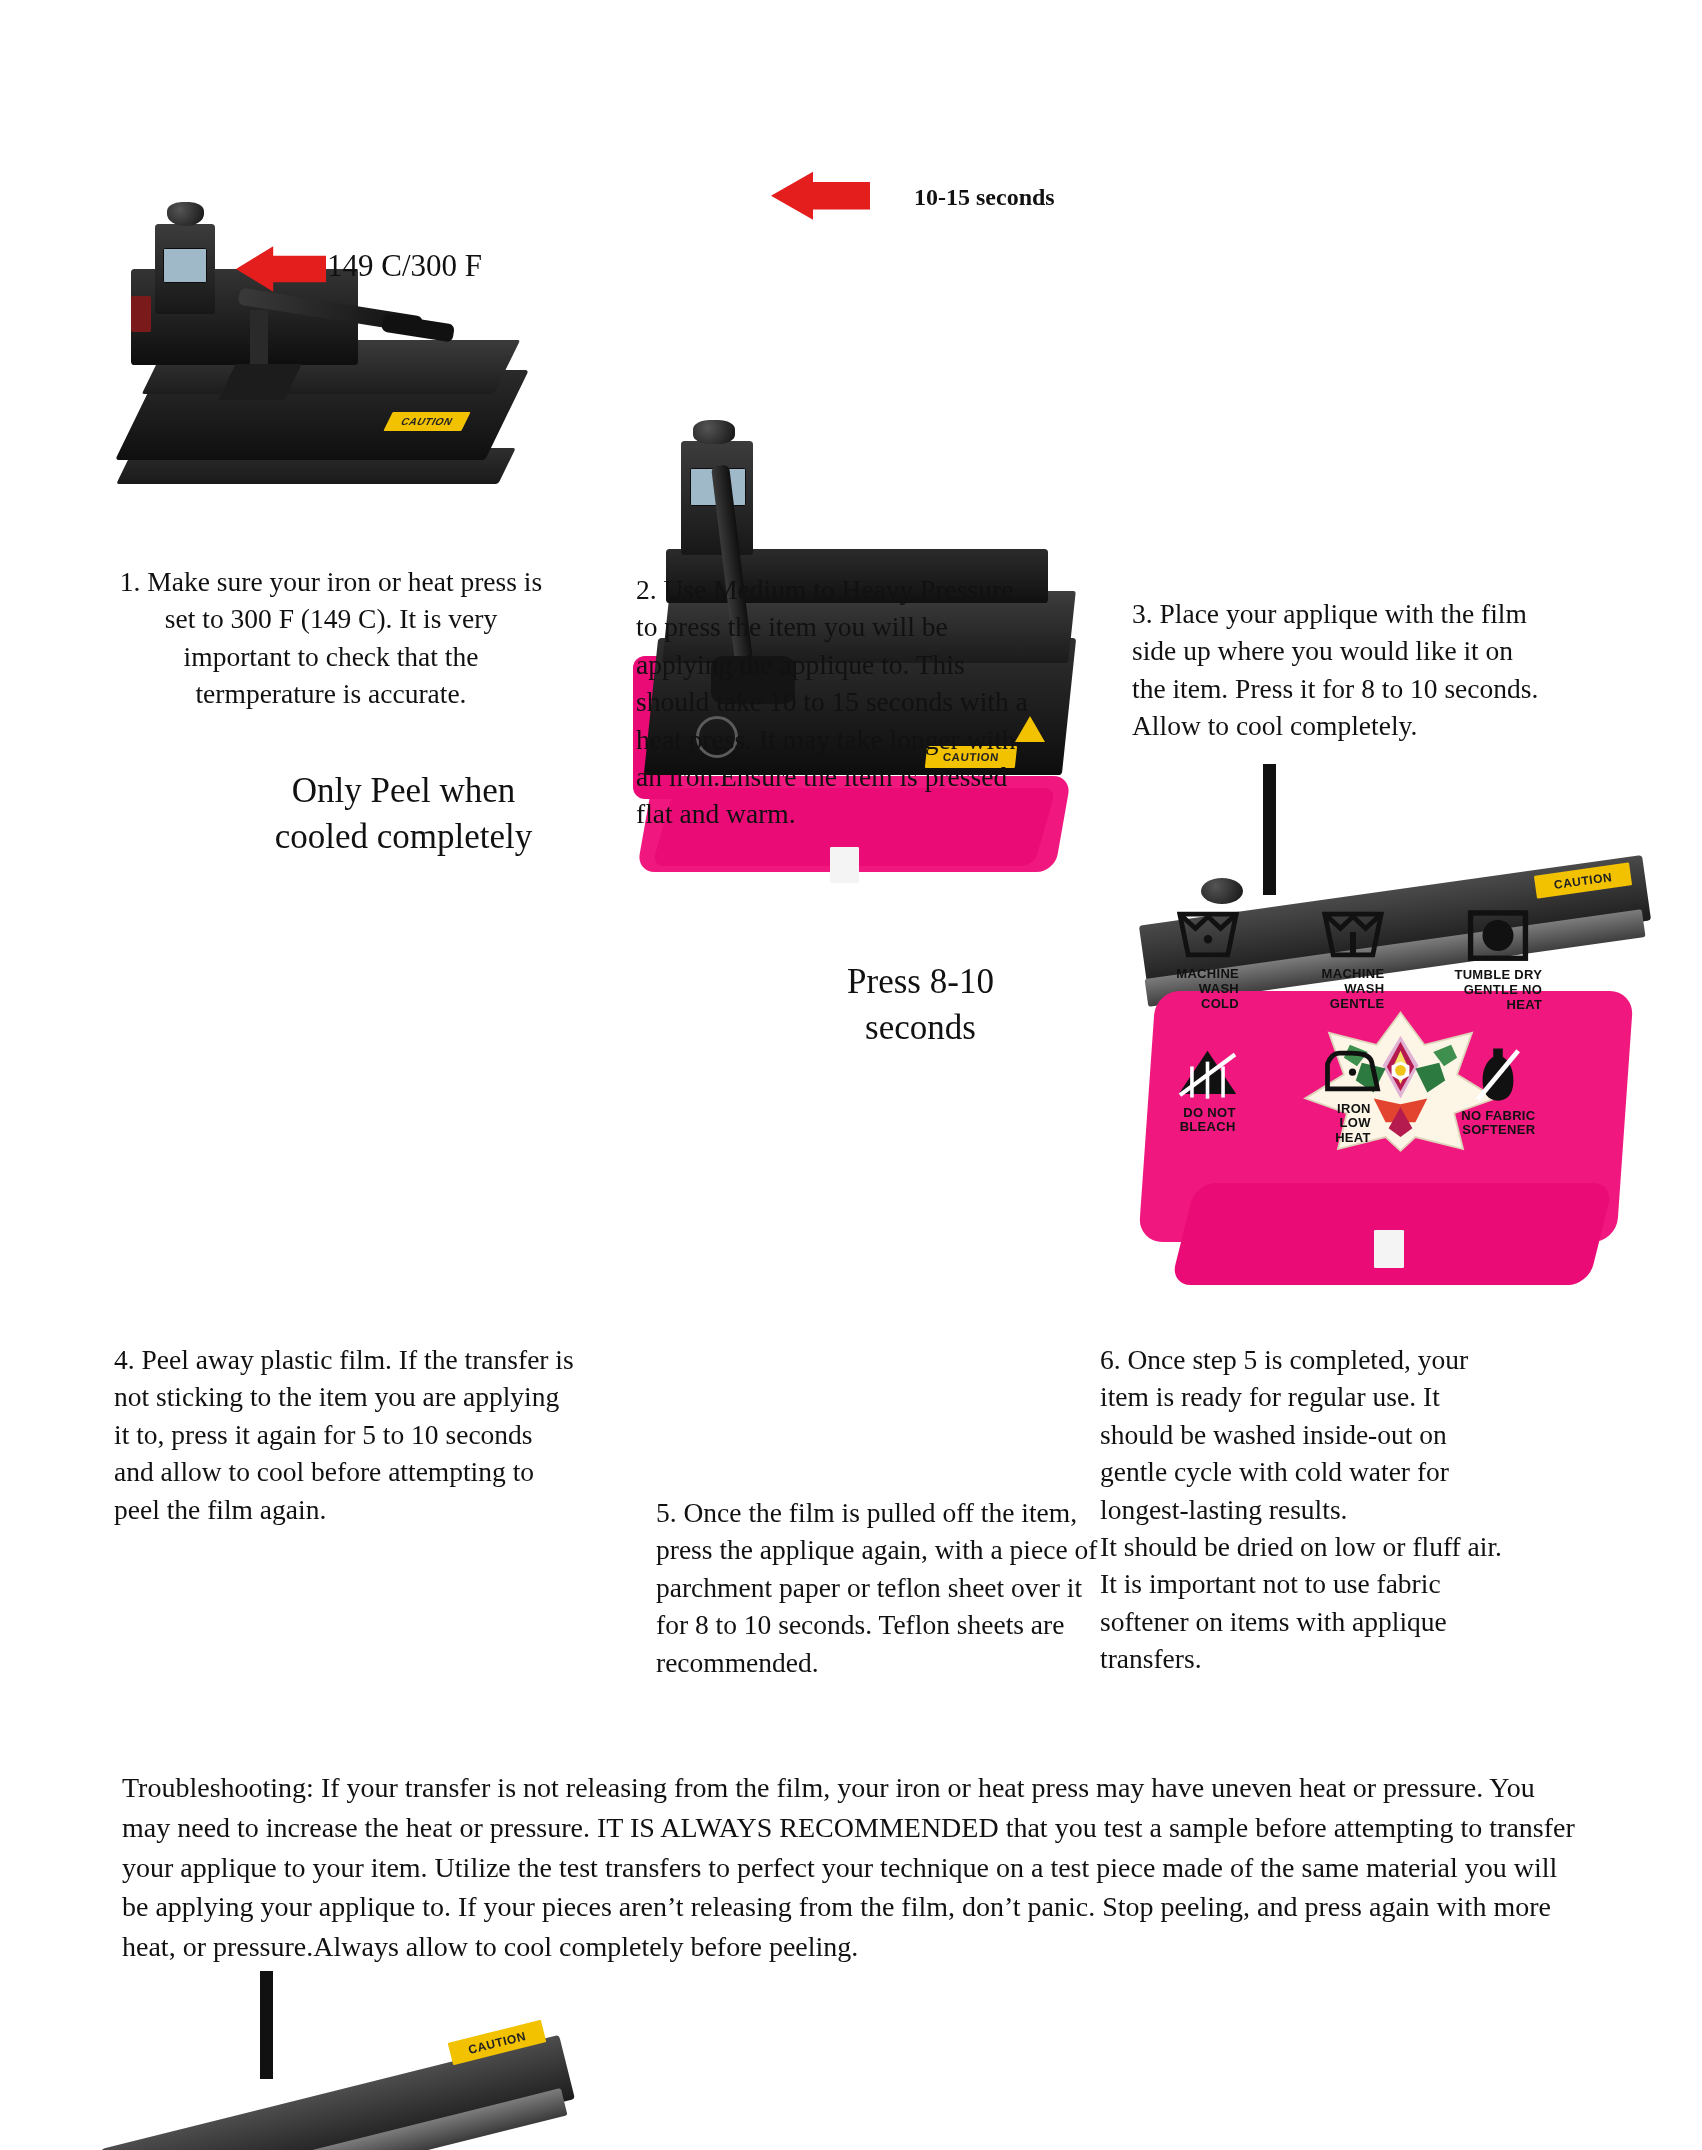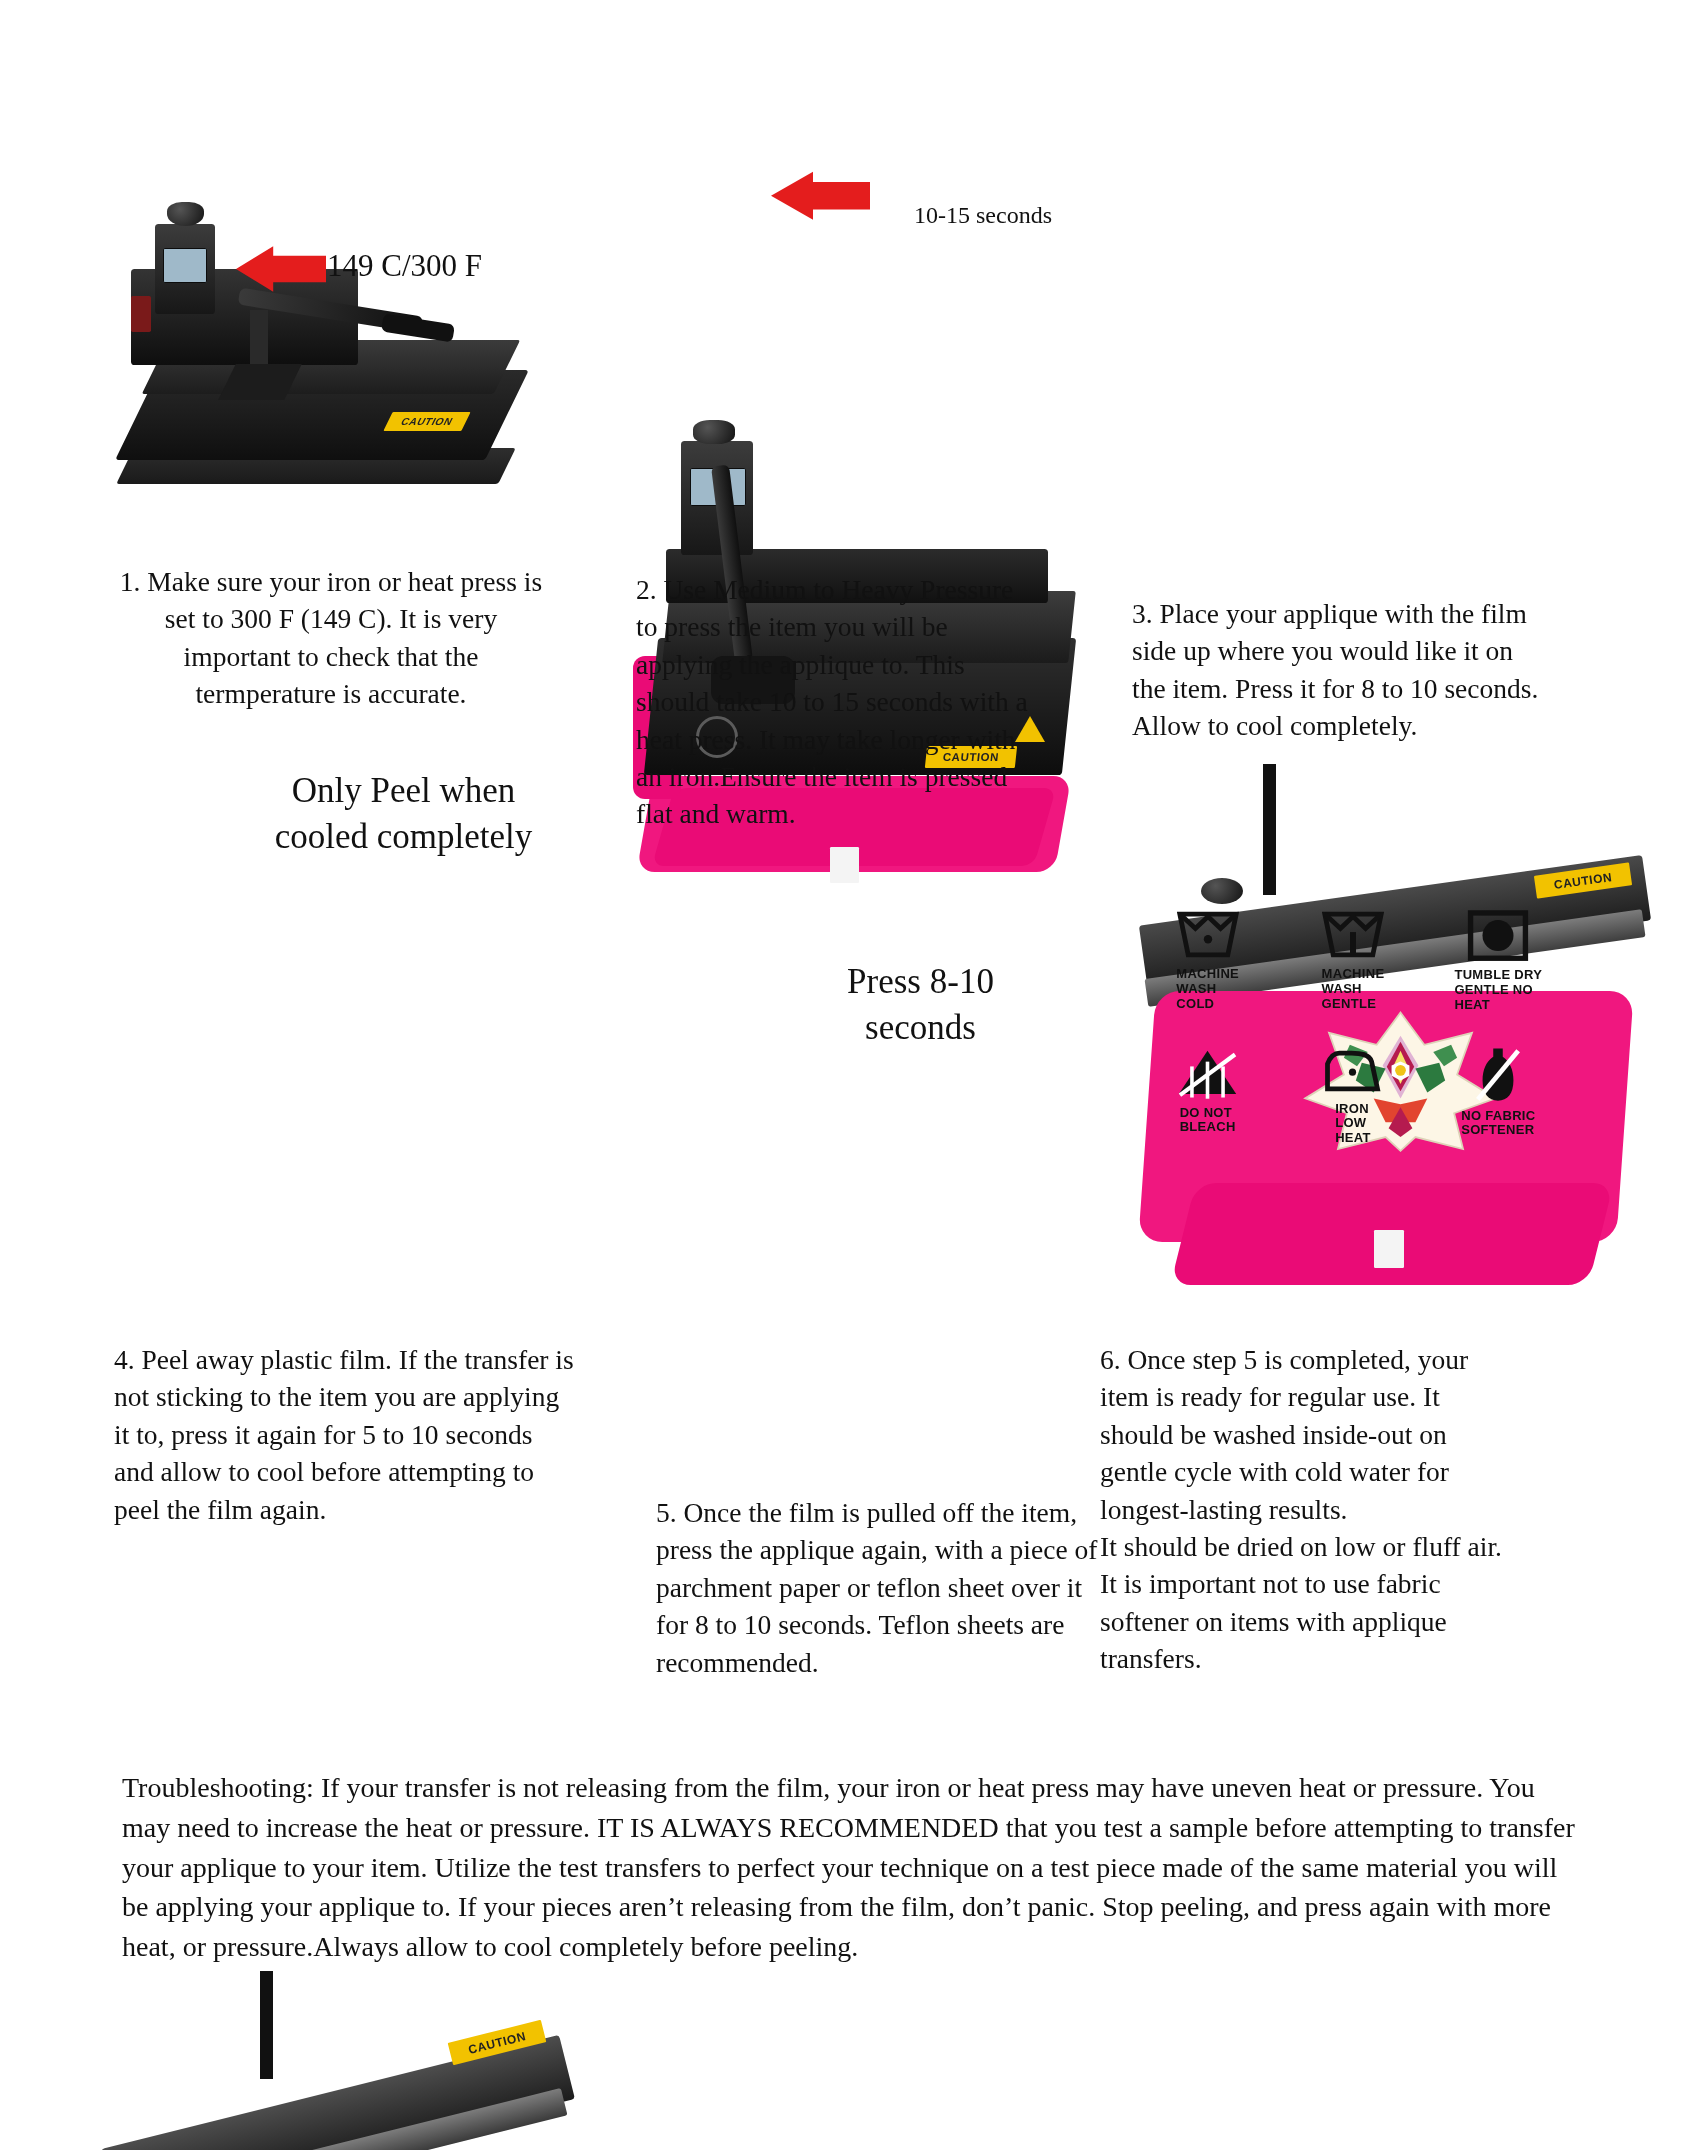--- a/index.html
+++ b/index.html
@@ -134,21 +134,21 @@
     display: flex;
     flex-direction: column;
     align-items: center;
     justify-content: flex-start;
   }
   .care-label {
     font-family: "Liberation Sans", sans-serif;
     font-weight: bold;
     font-size: 13px;
     line-height: 1.15;
-    text-align: left;
+    text-align: right;
     letter-spacing: 0.3px;
     margin-top: 6px;
     color: #111;
   }
 
   
   .footer-text {
     position: absolute;
     font-size: 28px;
     line-height: 1.42;
@@ -214,21 +214,21 @@
     <div class="display" style="left:57px; top:-9px; width:54px; height:36px;"></div>
     <div class="knob" style="left:60px; top:-57px; width:42px; height:24px; border-radius:40%;"></div>
 
     <div class="handle-bar" style="left:90px; top:-12px; width:18px; height:197px; background:linear-gradient(90deg,#3a3a3a,#0f0f0f); transform:rotate(-7deg);"></div>
     <div class="abs" style="left:78px; top:179px; width:84px; height:48px; background:#141414; border-radius:12px;"></div>
   </div>
 
   <svg class="arrow" style="left:771px; top:170px;" width="99" height="51" viewBox="0 0 165 85">
     <polygon points="165,20 165,66 70,66 70,83 0,43 70,3 70,20" fill="#e41d1d"></polygon>
   </svg>
-  <div class="annot abs" style="left:914px; top:200px; font-size:24px;">10-15 seconds</div>
+  <div class="annot abs" style="left:914px; top:182px; font-size:24px;font-weight:bold;">10-15 seconds</div>
 
   <div class="abs press" style="left:1123px; top:108px; width:556px; height:454px;">
 
     <div class="abs" style="left:140px; top:-108px; width:13px; height:131px; background:#111;"></div>
 
     <div class="abs" style="left:18px; top:18px; width:508px; height:66px; background:linear-gradient(180deg,#4a4a4a,#1b1b1b); transform:rotate(-8deg); border-radius:3.6px;"></div>
     <div class="abs" style="left:21px; top:72px; width:502px; height:27.5px; background:linear-gradient(180deg,#7c7c7c,#3e3e3e); transform:rotate(-8deg); border-radius:2.4px;"></div>
     <div class="caution" style="left:412px; top:-3px; width:96px; height:23px; font-size:12px; transform:rotate(-8deg);">
       <span>CAUTION</span>
     </div>

